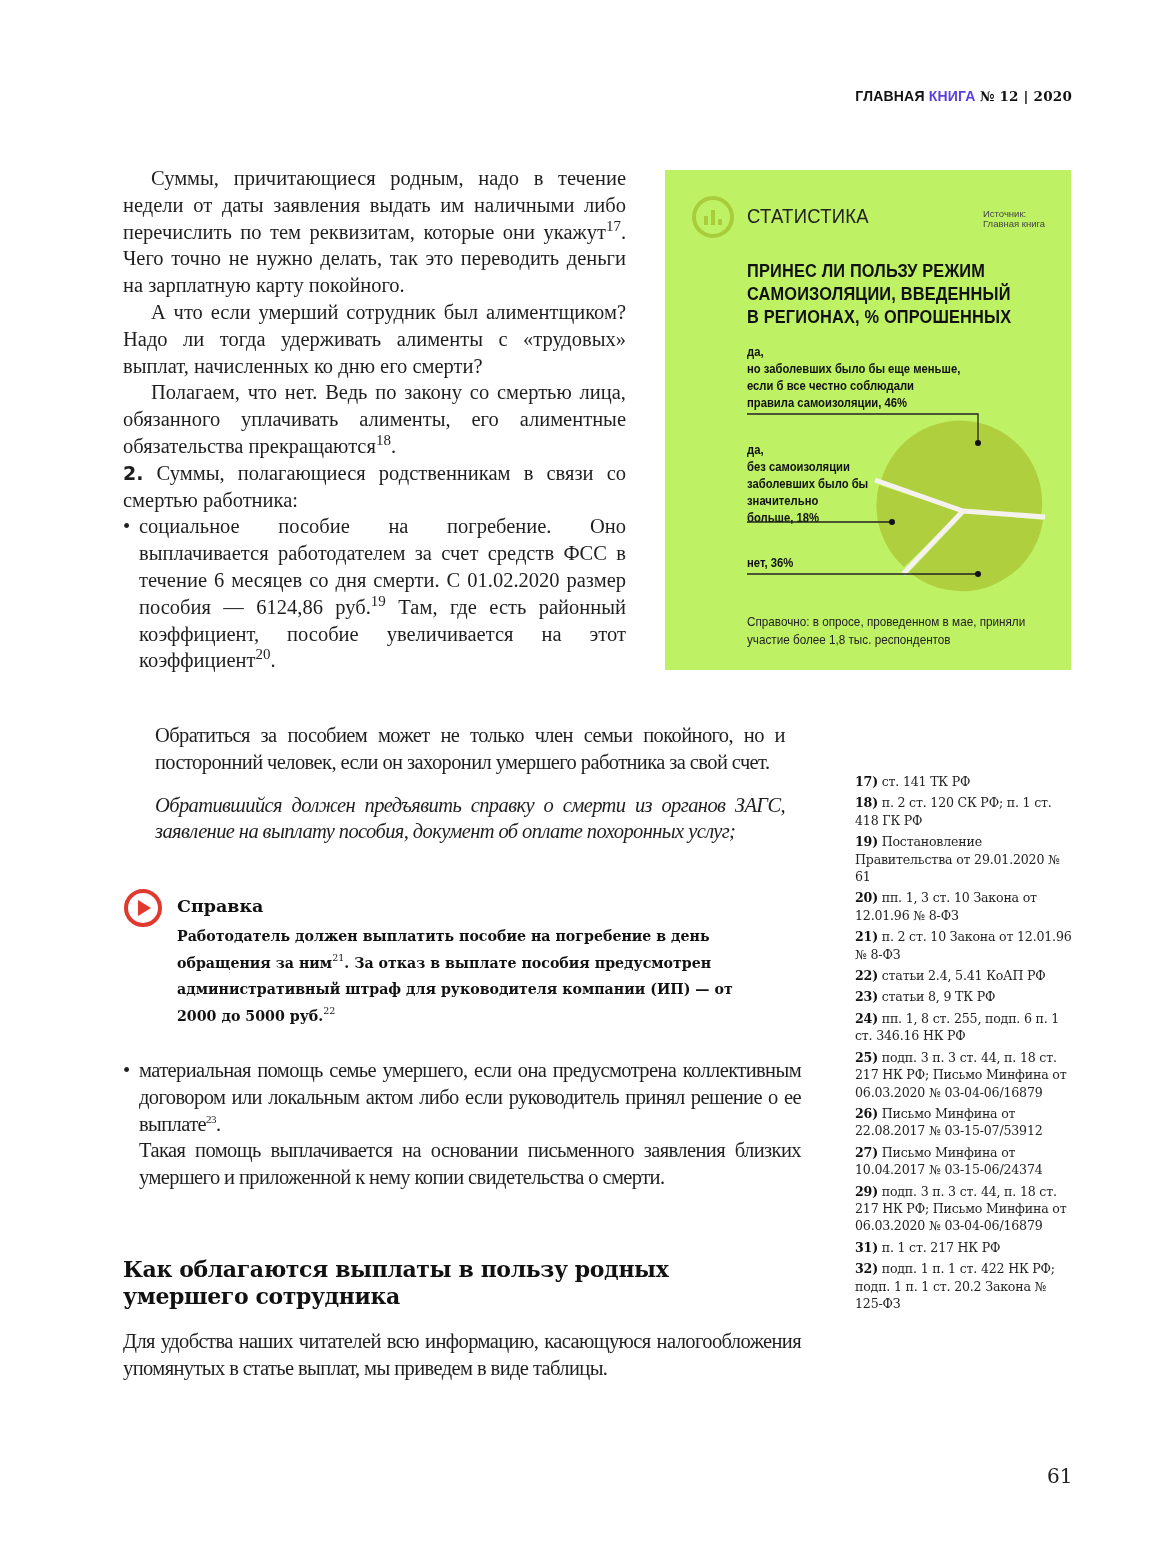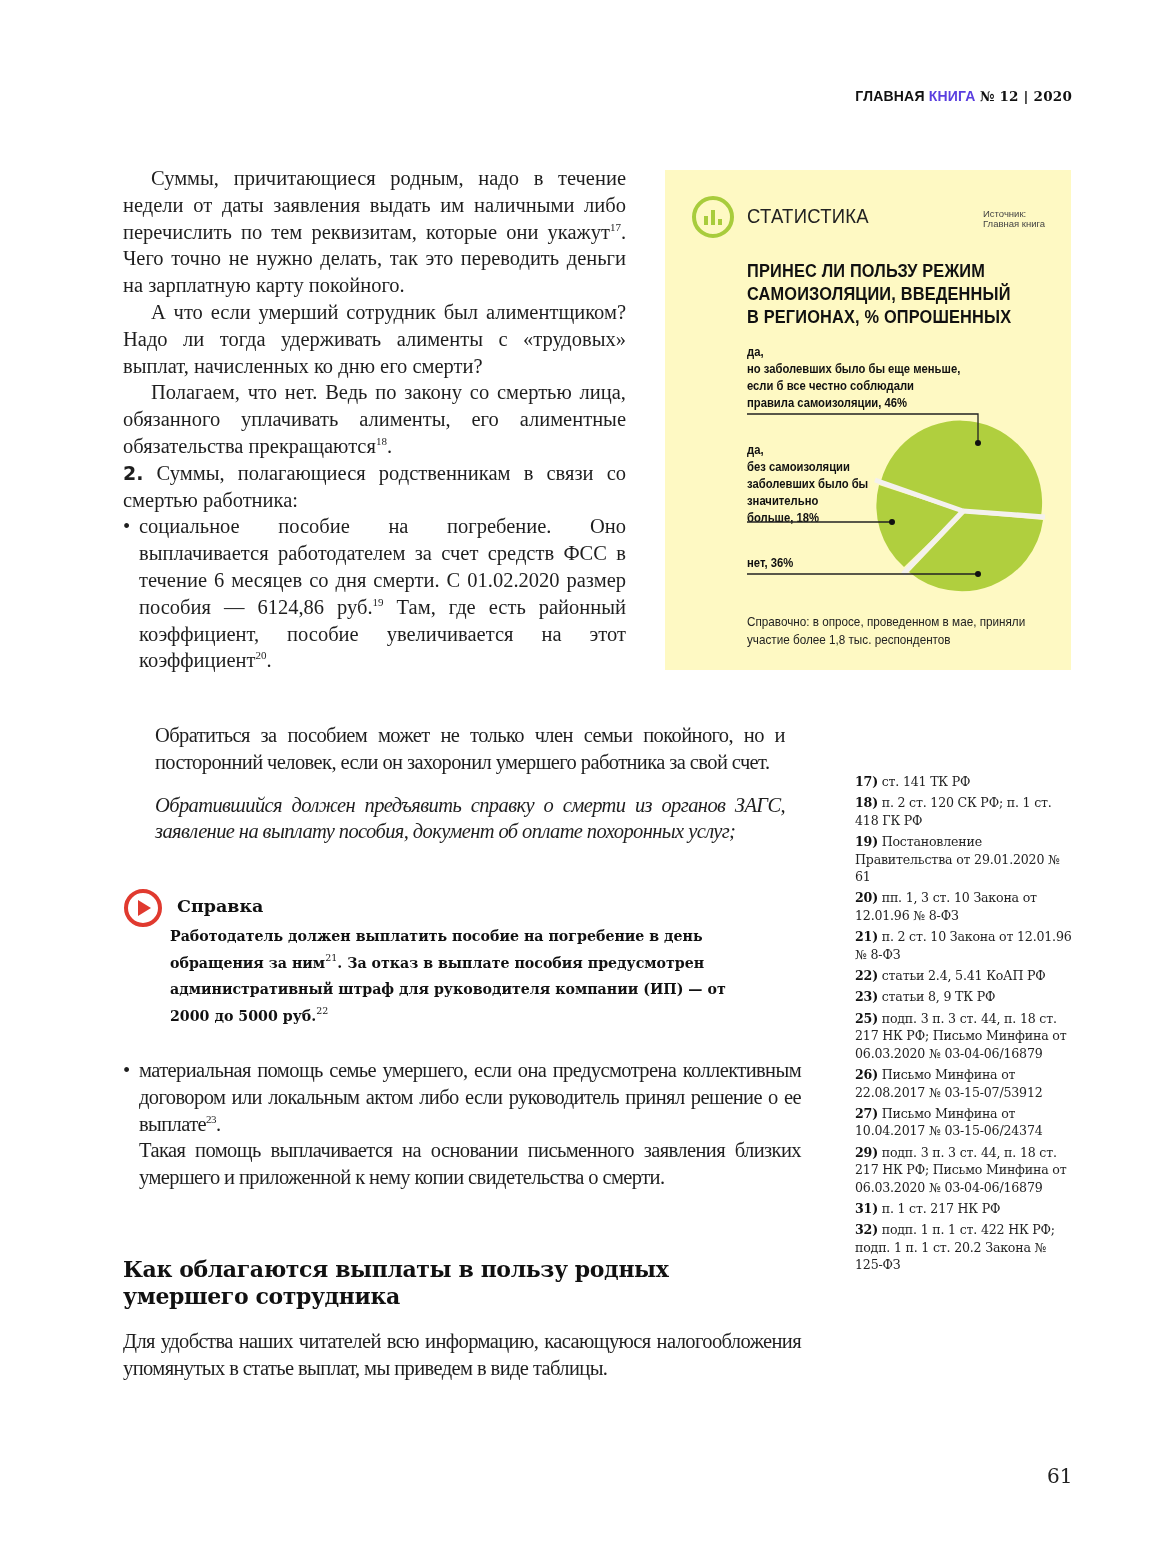--- a/index.html
+++ b/index.html
@@ -13,30 +13,30 @@
     font-weight: bold; font-size: 14px; letter-spacing: 0.2px; color: #111;
   }
   .header .brand2 { color: #5a3ee0; }
   .header .issue { font-family: "DejaVu Serif", serif; font-weight: bold; font-size: 13.5px; }
 
   .body-text {
     font-family: "Liberation Serif", serif; font-size: 20.5px; line-height: 26.8px; color: #1e1e1e;
   }
   .body-text p { margin: 0; text-align: justify; }
   .indent { text-indent: 28px; }
-  .body-text sup { font-size: 11px; vertical-align: 8px; line-height: 0; }
+  .body-text sup { font-size: 15px; vertical-align: 8px; line-height: 0; }
   .bullet-item { position: relative; padding-left: 16px; }
   .bullet-item .dot { position: absolute; left: 0; top: 0; }
 
   .narrow-serif {
     font-family: "Liberation Serif", serif; font-size: 20.5px; line-height: 26.8px;
     letter-spacing: -0.6px; color: #1e1e1e; text-align: justify;
   }
 
-  .stat-box { left: 665px; top: 170px; width: 406px; height: 500px; background: #fef9c3; }
+  .stat-box { left: 665px; top: 170px; width: 406px; height: 500px; background: #bef264; }
   .stat-title { font-family: "Liberation Sans", sans-serif; font-size: 21px; letter-spacing: 0.3px; color: #222; transform: scaleX(0.88); transform-origin: left; }
   .stat-source { font-family: "Liberation Sans", sans-serif; font-size: 9.5px; line-height: 10px; color: #444; }
   .stat-q { font-family: "Liberation Sans", sans-serif; font-weight: bold; font-size: 19px; line-height: 23px; color: #111; transform: scaleX(0.86); transform-origin: left; letter-spacing: 0.2px; }
   .stat-label { font-family: "Liberation Sans", sans-serif; font-weight: bold; font-size: 12.5px; line-height: 17px; color: #111; transform: scaleX(0.9); transform-origin: left; }
   .stat-note { font-family: "Liberation Sans", sans-serif; font-size: 13px; line-height: 18px; color: #222; transform: scaleX(0.9); transform-origin: left; }
 
   .callout-title { font-family: "DejaVu Serif", serif; font-weight: bold; font-size: 17.5px; color: #111; }
   .callout-text { font-family: "DejaVu Serif", serif; font-weight: bold; font-size: 14.2px; line-height: 26.5px; color: #111; }
   .callout-text sup { font-size: 9.5px; vertical-align: 7px; line-height: 0; font-weight: normal; }
 
@@ -73,21 +73,21 @@
   <p style="margin:16px;font-style:italic;">Обратившийся должен предъявить справку о смерти из органов ЗАГС, заявление на выплату пособия, документ об оплате похоронных услуг;</p>
 </div>
 
 <div class="abs" style="left:123px; top:888px; width:40px; height:40px;">
   <svg width="40" height="40" viewBox="0 0 40 40">
     <circle cx="20" cy="20" r="17" fill="none" stroke="#e03a2f" stroke-width="4"></circle>
     <polygon points="15,12 28,20 15,28" fill="#e03a2f"></polygon>
   </svg>
 </div>
 <div class="abs callout-title" style="left:177px; top:896px;">Справка</div>
-<div class="abs callout-text" style="left:170px; top:923px; width:580px;">
+<div class="abs callout-text" style="left:177px; top:923px; width:580px;">
   <span>Работодатель должен выплатить пособие на погребение в день обращения за ним</span><sup>21</sup><span>. За отказ в выплате пособия предусмотрен административный штраф для руководителя компании (ИП) — от 2000 до 5000 руб.</span><sup>22</sup>
 </div>
 
 <div class="abs narrow-serif" style="left:123px; top:1057px; width:678px;">
   <div style="position:relative; padding-left:16px;">
     <span style="position:absolute;left:0;top:0;">•</span>
     <span>материальная помощь семье умершего, если она предусмотрена коллективным договором или локальным актом либо если руководитель принял решение о ее выплате</span><sup style="font-size:11px;vertical-align:8px;line-height:0;">23</sup><span>.</span>
     <p style="margin:0;">Такая помощь выплачивается на основании письменного заявления близких умершего и приложенной к нему копии свидетельства о смерти.</p>
   </div>
 </div>
@@ -155,20 +155,21 @@
 </div>
 
 <div class="abs fn" style="left:855px; top:733px; width:220px;margin-top:40px;" id="fn-list">
 <div class="item"><b>17)</b> <span>ст. 141 ТК РФ</span></div>
     <div class="item"><b>18)</b> <span>п. 2 ст. 120 СК РФ; п. 1 ст. 418 ГК РФ</span></div>
     <div class="item"><b>19)</b> <span>Постановление Правительства от 29.01.2020 № 61</span></div>
     <div class="item"><b>20)</b> <span>пп. 1, 3 ст. 10 Закона от 12.01.96 № 8-ФЗ</span></div>
     <div class="item"><b>21)</b> <span>п. 2 ст. 10 Закона от 12.01.96 № 8-ФЗ</span></div>
     <div class="item"><b>22)</b> <span>статьи 2.4, 5.41 КоАП РФ</span></div>
     <div class="item"><b>23)</b> <span>статьи 8, 9 ТК РФ</span></div>
+    <div class="item"><b>24)</b> <span>пп. 1, 8 ст. 255, подп. 6 п. 1 ст. 346.16 НК РФ</span></div>
     <div class="item"><b>25)</b> <span>подп. 3 п. 3 ст. 44, п. 18 ст. 217 НК РФ; Письмо Минфина от 06.03.2020 № 03-04-06/16879</span></div>
     <div class="item"><b>26)</b> <span>Письмо Минфина от 22.08.2017 № 03-15-07/53912</span></div>
     <div class="item"><b>27)</b> <span>Письмо Минфина от 10.04.2017 № 03-15-06/24374</span></div>
     <div class="item"><b>29)</b> <span>подп. 3 п. 3 ст. 44, п. 18 ст. 217 НК РФ; Письмо Минфина от 06.03.2020 № 03-04-06/16879</span></div>
     <div class="item"><b>31)</b> <span>п. 1 ст. 217 НК РФ</span></div>
     <div class="item"><b>32)</b> <span>подп. 1 п. 1 ст. 422 НК РФ; подп. 1 п. 1 ст. 20.2 Закона № 125-ФЗ</span></div>
   </div>
 
 <div class="abs page-num" style="left:1047px; top:1464px;">61</div>
 

